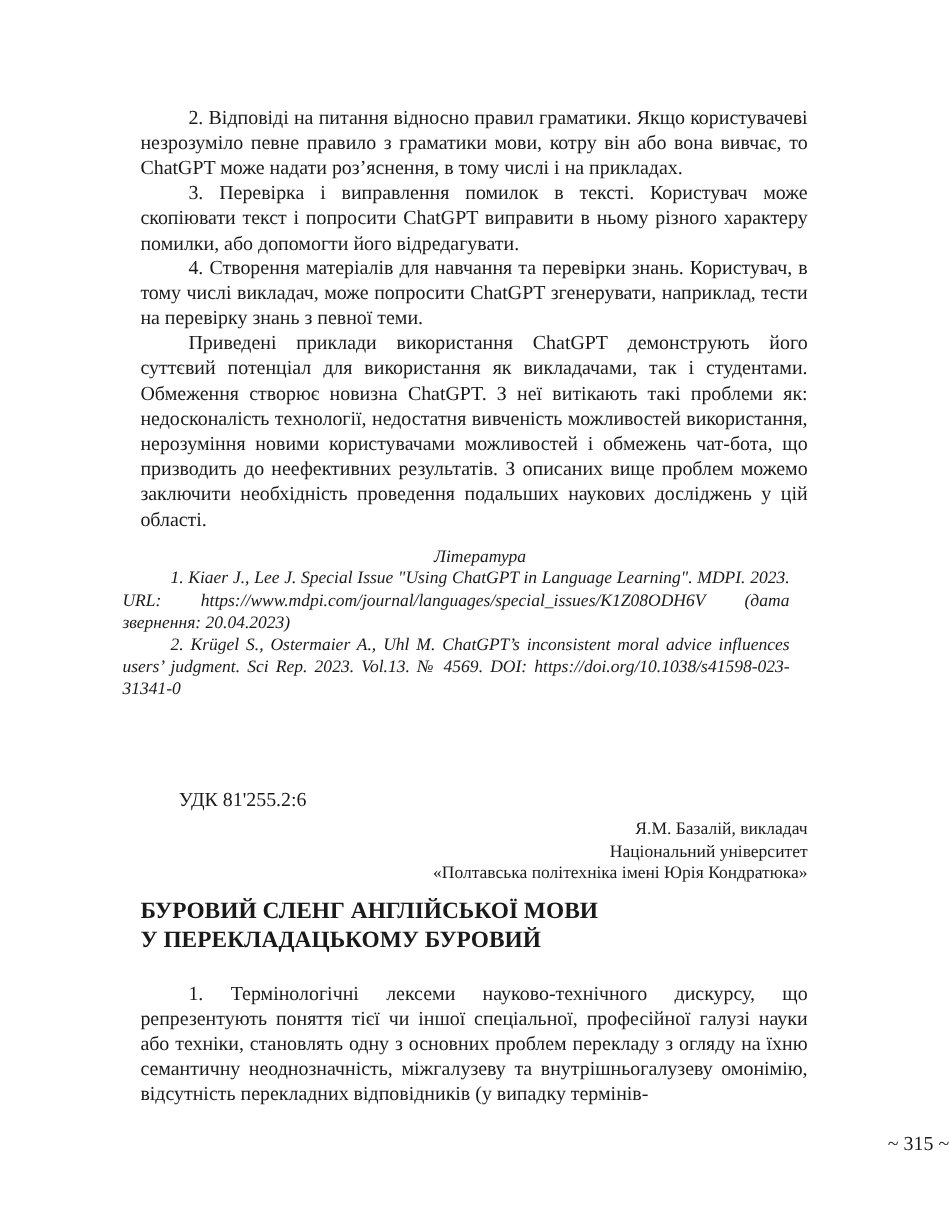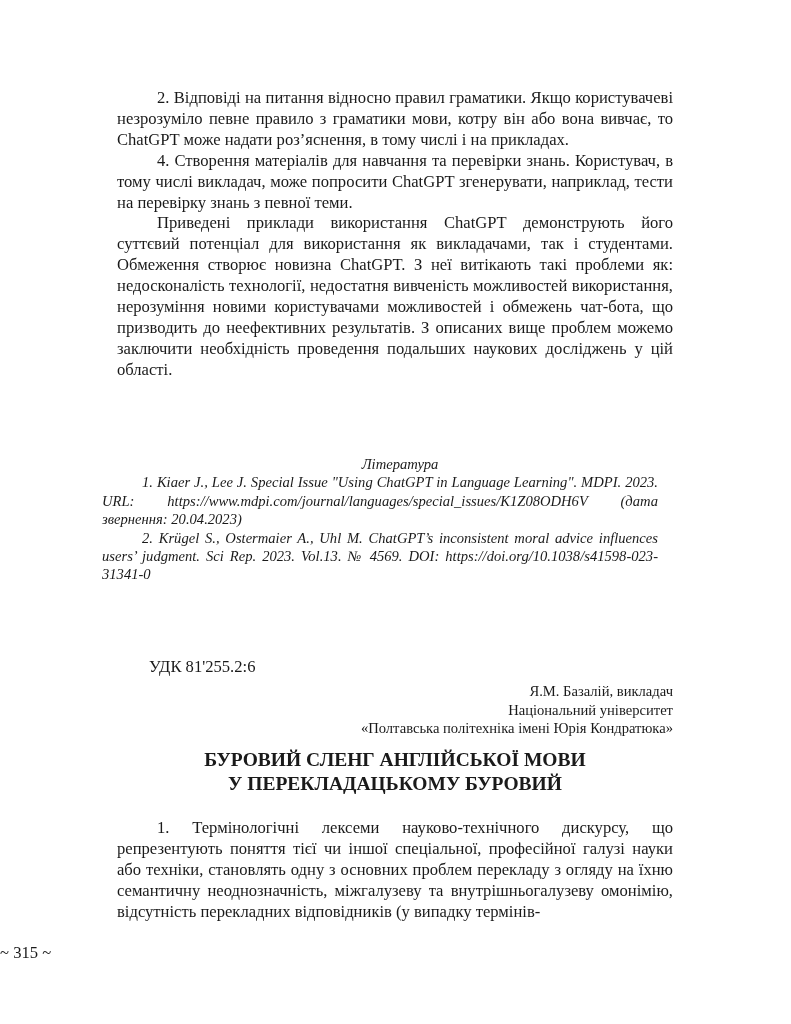--- a/index.html
+++ b/index.html
@@ -6,30 +6,31 @@
   body { width: 791px; height: 1024px; position: relative; overflow: hidden;
          font-family: "Liberation Serif", "DejaVu Serif", serif; color: #1a1a1a; }
   .page { position: absolute; left: 0; top: 0; width: 791px; height: 1024px; }
   .body-text { position: absolute; left: 117px; width: 556px; font-size: 16.6px; line-height: 20.9px; text-align: justify; }
   .body-text p { margin: 0; text-indent: 40px; }
   .refs { position: absolute; left: 102px; width: 556px; top: 455px; font-style: italic; font-size: 14.6px; line-height: 18.4px; text-align: justify; }
   .refs .heading { text-align: center; margin: 0; }
   .refs p { margin: 0; text-indent: 40px; }
   .udk { position: absolute; left: 117px; top: 657px; font-weight: normal; font-size: 16.6px; margin-left: 32px; }
   .author { position: absolute; right: 118px; top: 682px; text-align: right; font-size: 14.6px; line-height: 18.6px; }
-  .title { position: absolute; left: 117px; width: 556px; top: 748px; text-align: center; font-weight: bold; font-size: 19.5px; line-height: 24px; }
-  .footer { position: absolute; left: 0; width: 791px; top: 943px; text-align: left; font-size: 16.6px; }
+  .title { position: absolute; left: 117px; width: 556px; top: 748px; text-align: left; font-weight: bold; font-size: 19.5px; line-height: 24px; }
+  .footer { position: absolute; left: 0; width: 791px; top: 943px; text-align: right; font-size: 16.6px; }
 </style>
 </head>
 <body>
 
 <div class="page">
 
   <div class="body-text" style="top:88px;">
     <p>2. Відповіді на питання відносно правил граматики. Якщо користувачеві незрозуміло певне правило з граматики мови, котру він або вона вивчає, то ChatGPT може надати роз’яснення, в тому числі і на прикладах.</p>
+    <p>3. Перевірка і виправлення помилок в тексті. Користувач може скопіювати текст і попросити ChatGPT виправити в ньому різного характеру помилки, або допомогти його відредагувати.</p>
     <p>4. Створення матеріалів для навчання та перевірки знань. Користувач, в тому числі викладач, може попросити ChatGPT згенерувати, наприклад, тести на перевірку знань з певної теми.</p>
     <p>Приведені приклади використання ChatGPT демонструють його суттєвий потенціал для використання як викладачами, так і студентами. Обмеження створює новизна ChatGPT. З неї витікають такі проблеми як: недосконаліcть технології, недостатня вивченість можливостей використання, нерозуміння новими користувачами можливостей і обмежень чат-бота, що призводить до неефективних результатів. З описаних вище проблем можемо заключити необхідність проведення подальших наукових досліджень у цій області.</p>
   </div>
 
   <div class="refs">
     <p class="heading">Література</p>
     <p>1. Kiaer J., Lee J. Special Issue "Using ChatGPT in Language Learning". MDPI. 2023. URL: https://www.mdpi.com/journal/languages/special_issues/K1Z08ODH6V (дата звернення: 20.04.2023)</p>
     <p>2. Krügel S., Ostermaier A., Uhl M. ChatGPT’s inconsistent moral advice influences users’ judgment. Sci Rep. 2023. Vol.13. № 4569. DOI: https://doi.org/10.1038/s41598-023-31341-0</p>
   </div>
 

